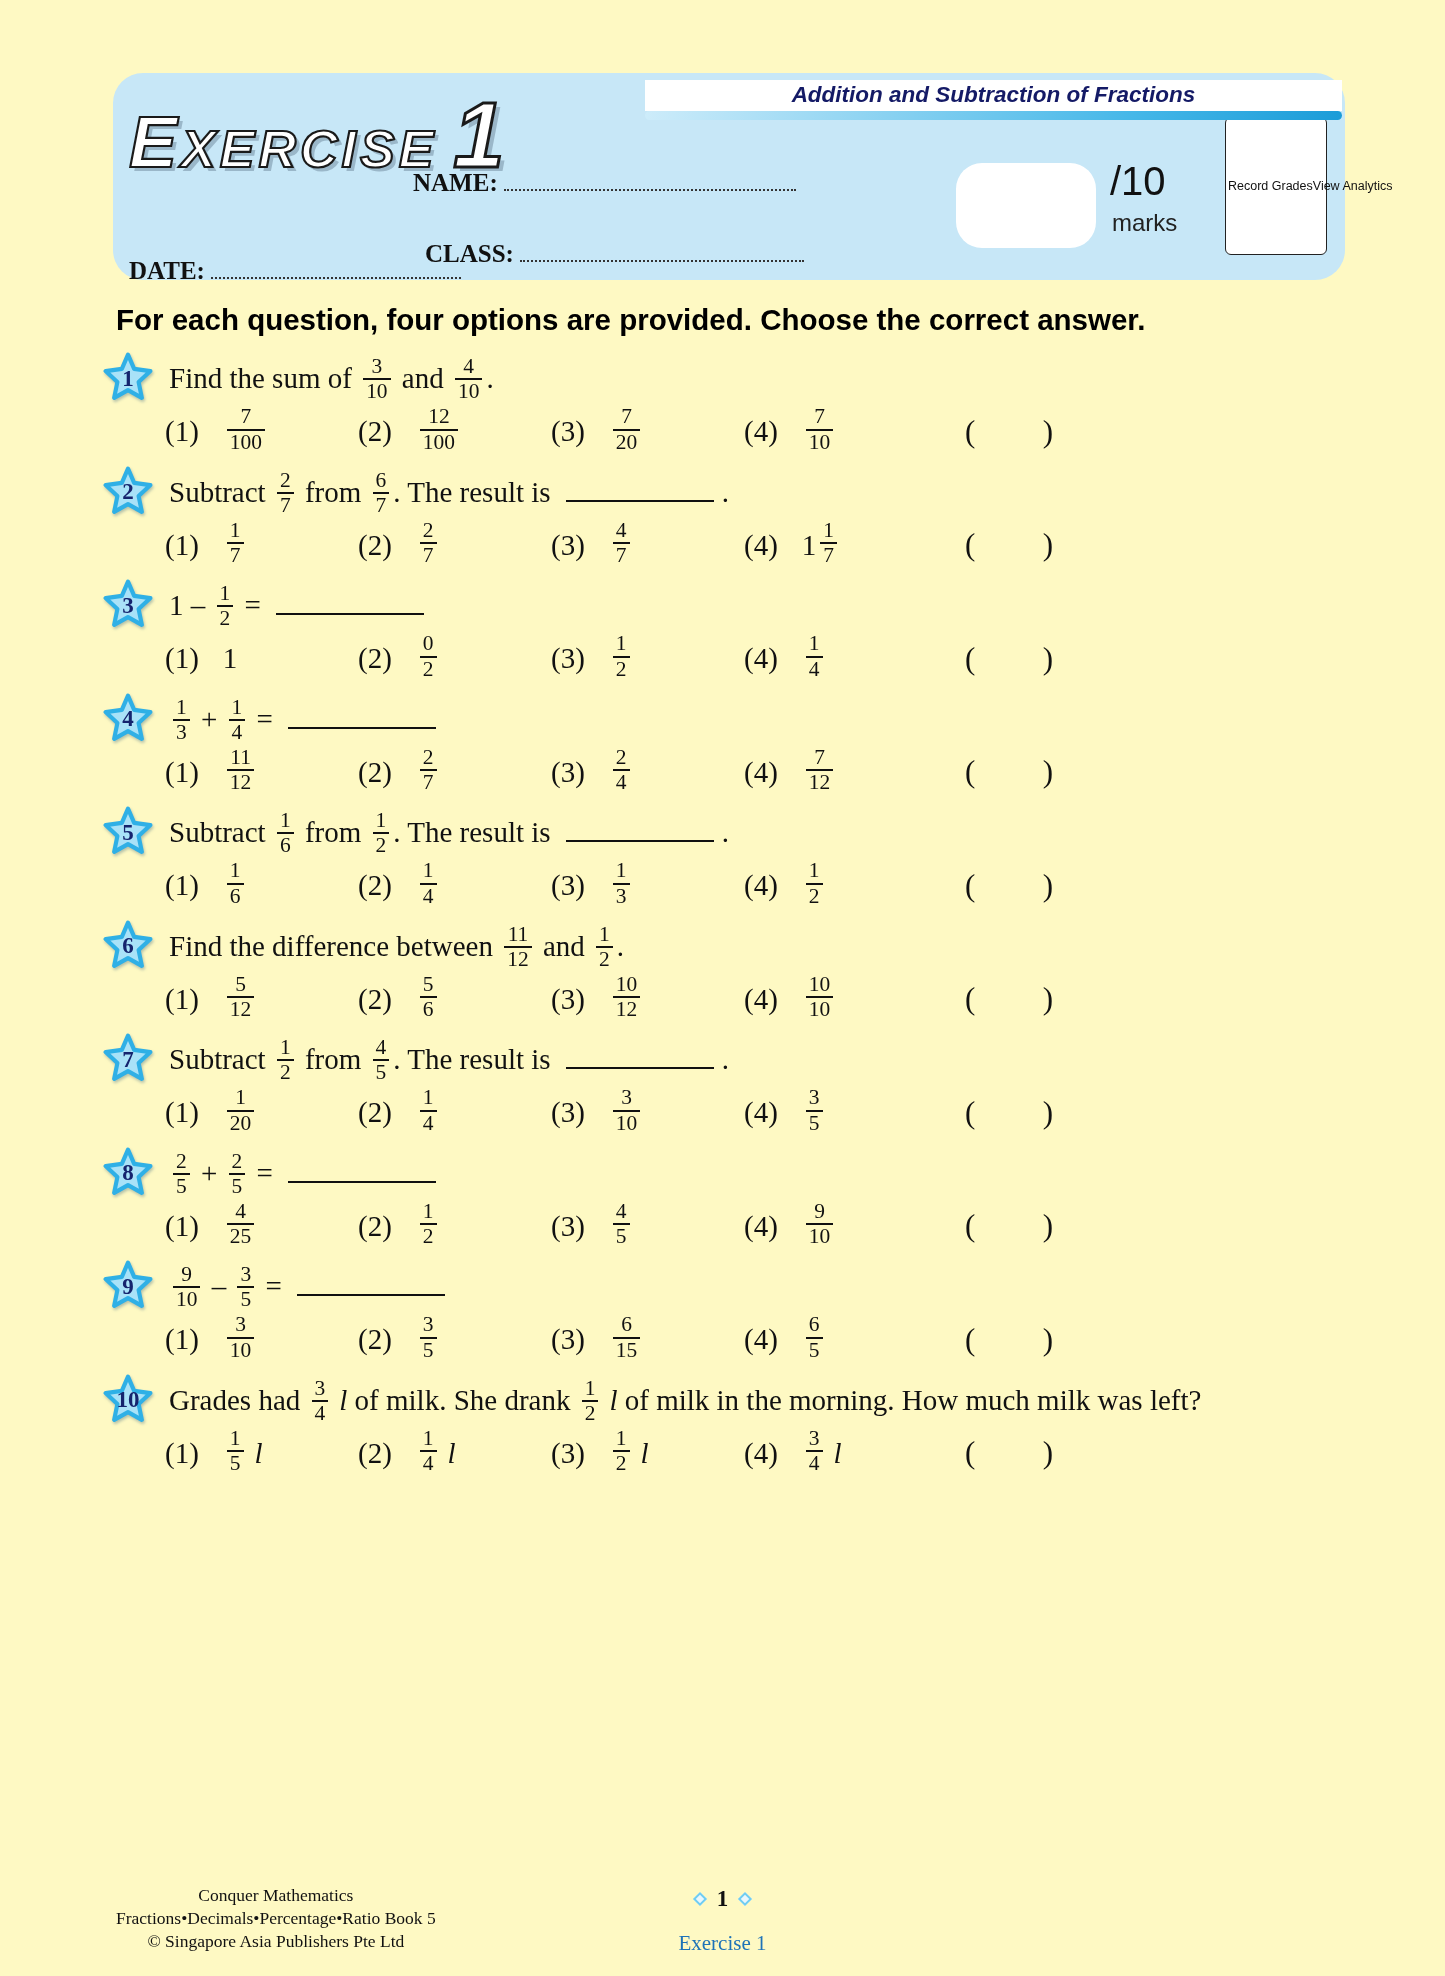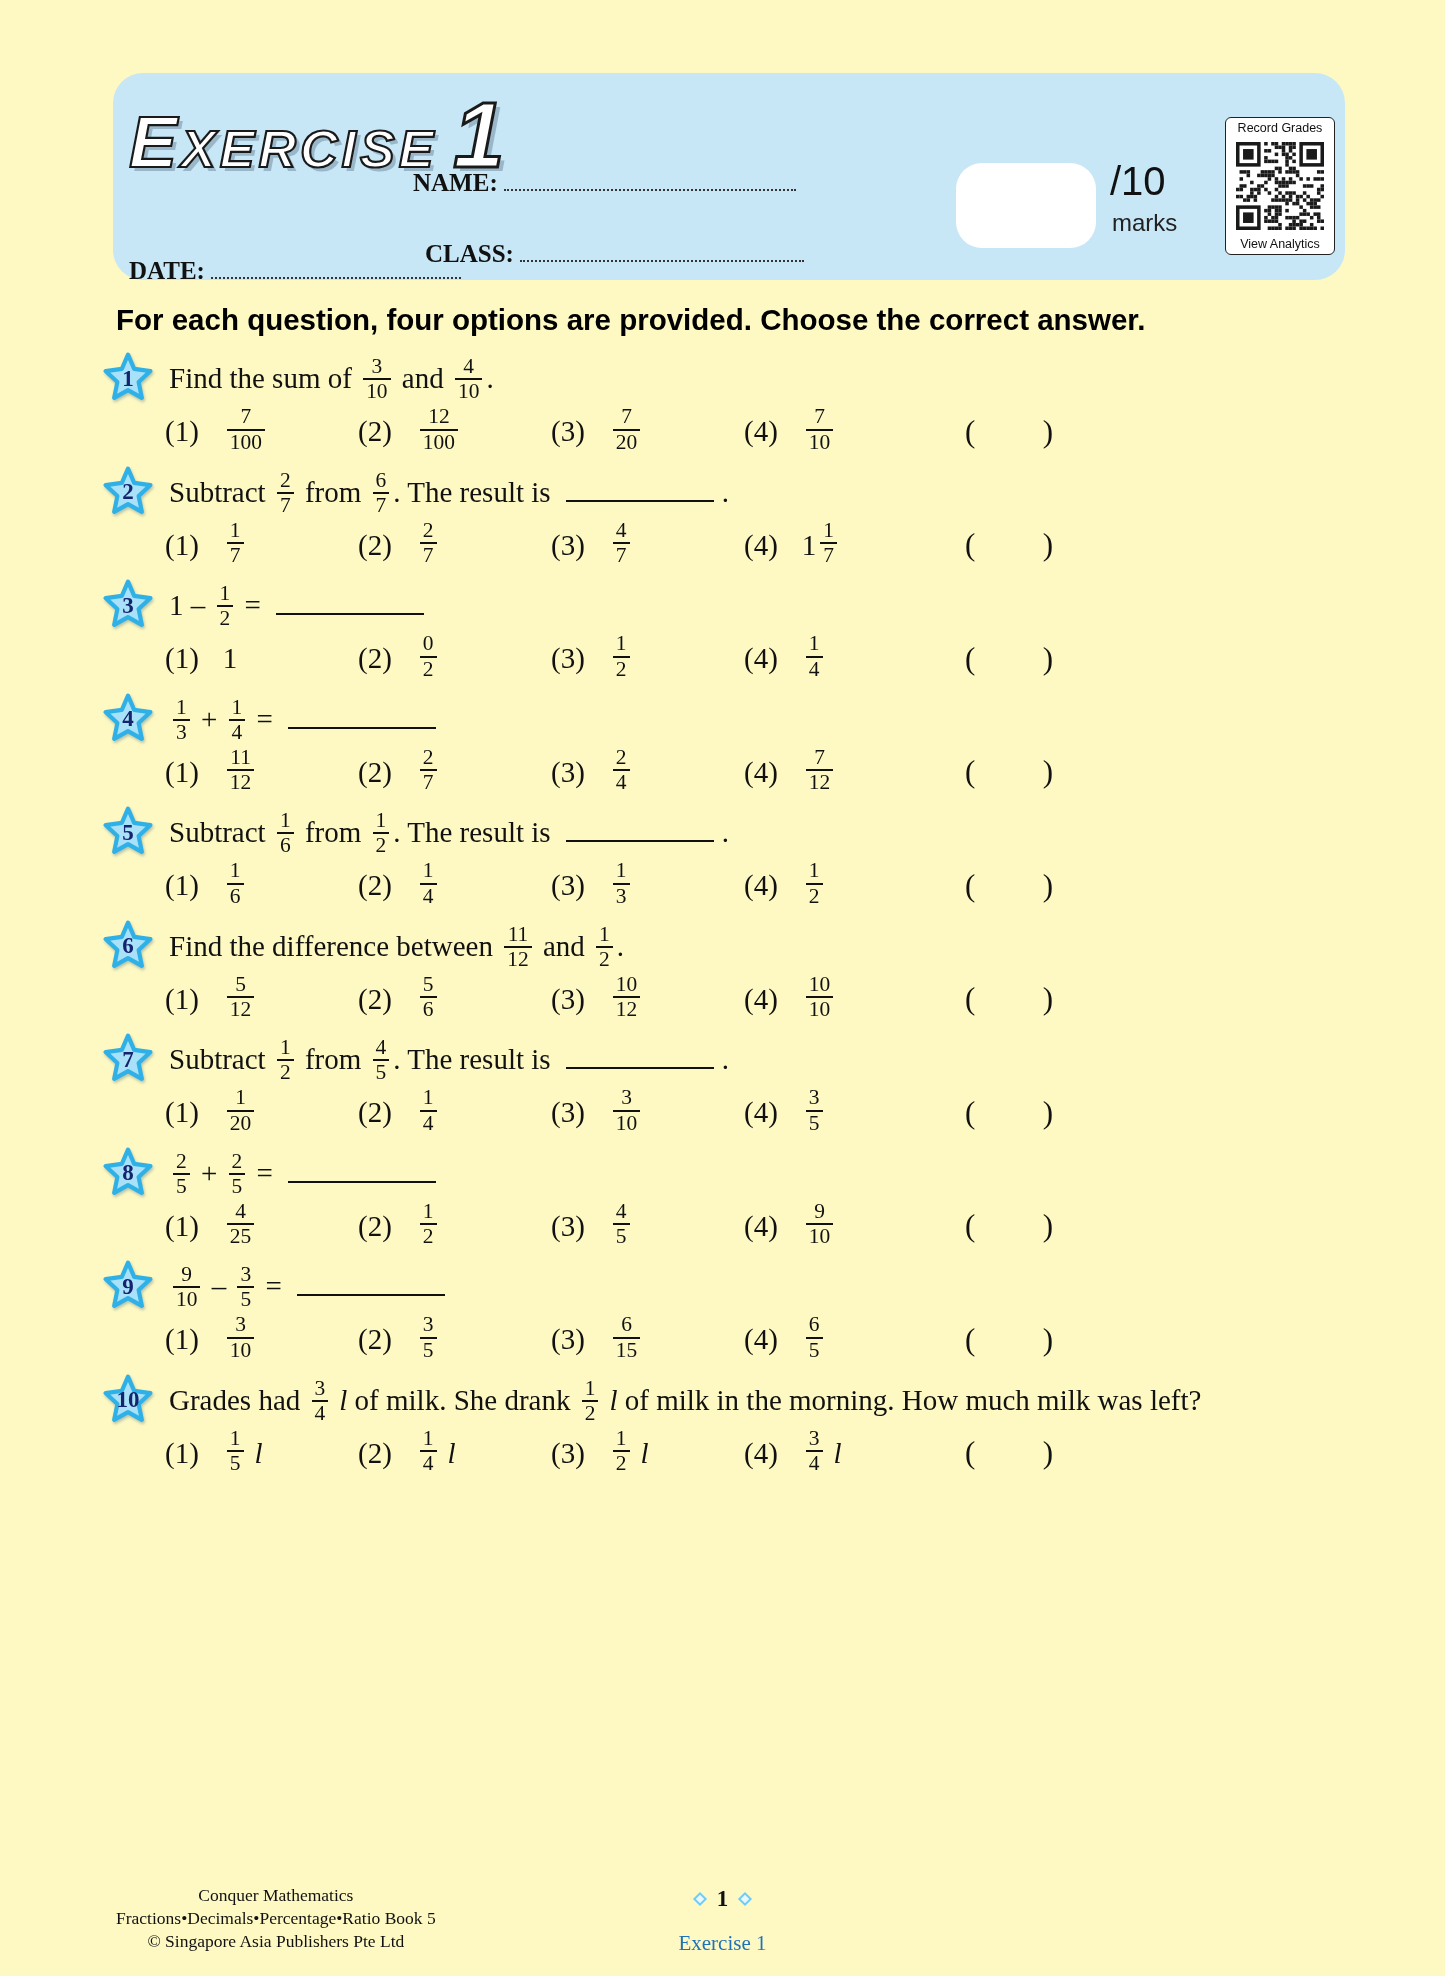--- a/index.html
+++ b/index.html
@@ -14,21 +14,21 @@
   .ex-num{font-size:92px;margin-left:16px;-webkit-text-stroke:3px #1a1a1a;text-shadow:5px 4px 0 rgba(110,135,155,.5);}
   .field{position:absolute;font-size:25px;font-weight:700;white-space:nowrap;}
   .dotline{display:inline-block;height:4px;border-bottom:2.5px dotted #333;}
   .name-field{left:300px;top:96px;}
   .date-field{left:16px;top:167px;margin-top:17px;}
   .class-field{left:312px;top:167px;}
   .w-name{width:292px;}.w-date{width:250px;}.w-class{width:284px;}
   .score-box{position:absolute;left:843px;top:90px;width:140px;height:85px;background:#fff;border-radius:26px;}
   .score-text{position:absolute;left:997px;top:86px;font-family:"Liberation Sans",sans-serif;font-size:40px;color:#111;}
   .marks-text{position:absolute;left:999px;top:136px;font-family:"Liberation Sans",sans-serif;font-size:24px;color:#222;}
-  .qr-panel{position:absolute;left:1112px;top:44px;width:110px;height:138px;background:#fff;border:1.5px solid #222;border-radius:6px;display:flex;flex-direction:column;align-items:center;justify-content:space-between;padding:3px 2px;}
+  .qr-panel{position:absolute;left:1112px;top:44px;width:102px;height:138px;background:#fff;border:1.5px solid #222;border-radius:6px;display:flex;align-items:center;justify-content:space-between;padding:3px 2px;}
   .qr-label{font-family:"Liberation Sans",sans-serif;font-size:12.5px;color:#111;white-space:nowrap;}
   .qr-svg{width:88px;height:88px;}
   .chapter-tag{position:absolute;left:645px;top:80px;width:697px;z-index:3;}
   .tag-text{background:#fff;font-family:"Liberation Sans",sans-serif;font-style:italic;font-weight:700;font-size:22.5px;color:#141a66;text-align:center;padding:2px 0 3px;}
   .tag-bar{height:9px;border-radius:5px;background:linear-gradient(90deg,#cdecfa 0%,#45b7e8 70%,#1b9cd8 100%);}
 
   
   .instruction{position:absolute;left:116px;top:303px;font-family:"Liberation Sans",sans-serif;font-weight:700;font-size:29.5px;color:#000;}
 
   
@@ -294,20 +294,24 @@
             <rect x="20" y="24" width="1" height="1"></rect>
             <rect x="21" y="24" width="1" height="1"></rect>
             <rect x="22" y="24" width="1" height="1"></rect>
             <rect x="24" y="24" width="1" height="1"></rect>
           </g>
       </svg>
       <div class="qr-label">View Analytics</div>
     </div>
   </div>
 
+  <div class="chapter-tag">
+    <div class="tag-text">Addition and Subtraction of Fractions</div>
+    <div class="tag-bar"></div>
+  </div>
 
   <div class="instruction">For each question, four options are provided. Choose the correct answer.</div>
 
   <div class="questions">
       <div class="question">
         <div class="q-head">
           <span class="star">
             <svg viewBox="0 0 48 48" aria-hidden="true">
               <path d="M24 2.5 L29.9 16.2 L45.5 18.3 L34.2 28.9 L37.3 44 L24 36.6 L10.7 44 L13.8 28.9 L2.5 18.3 L18.1 16.2 Z" fill="#a9e2f8" stroke="#2fb0e6" stroke-width="4" stroke-linejoin="round"></path>
             </svg>

